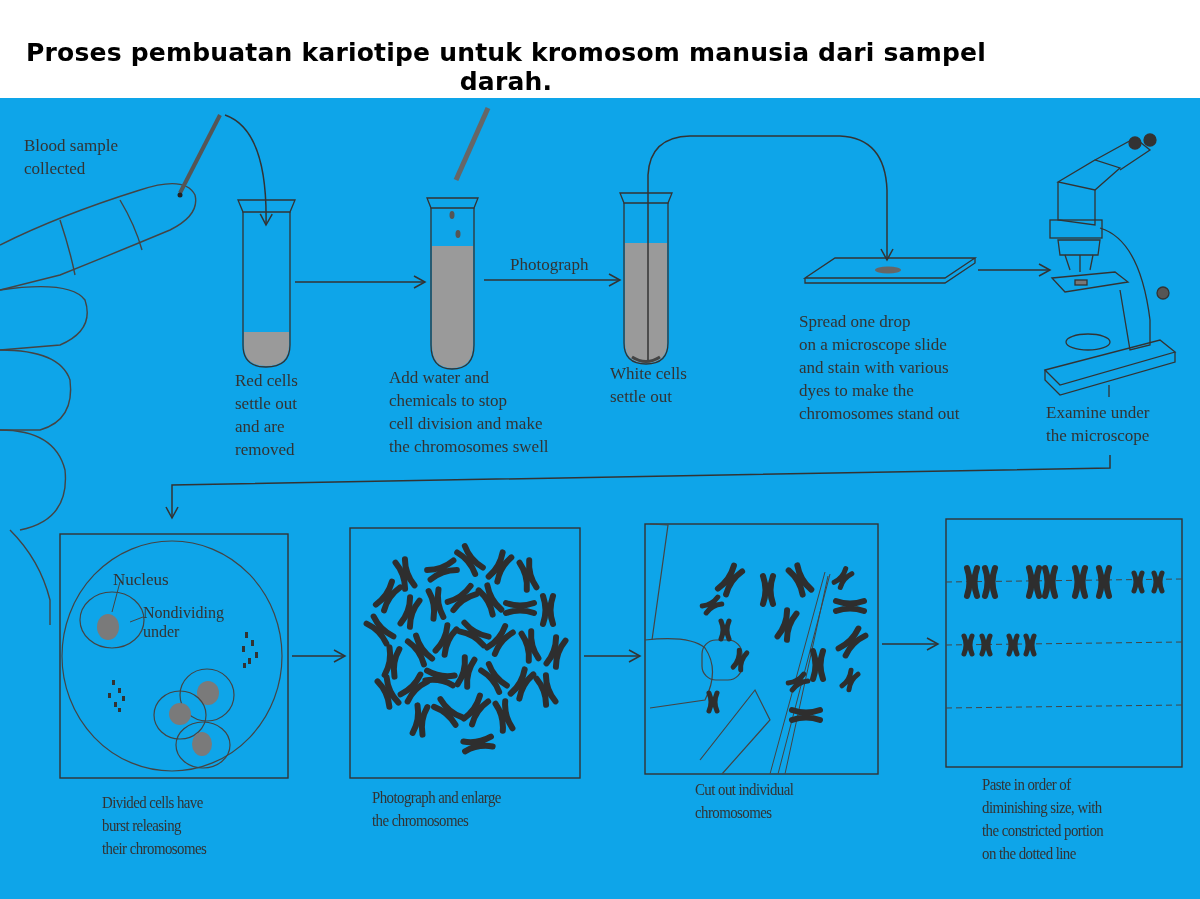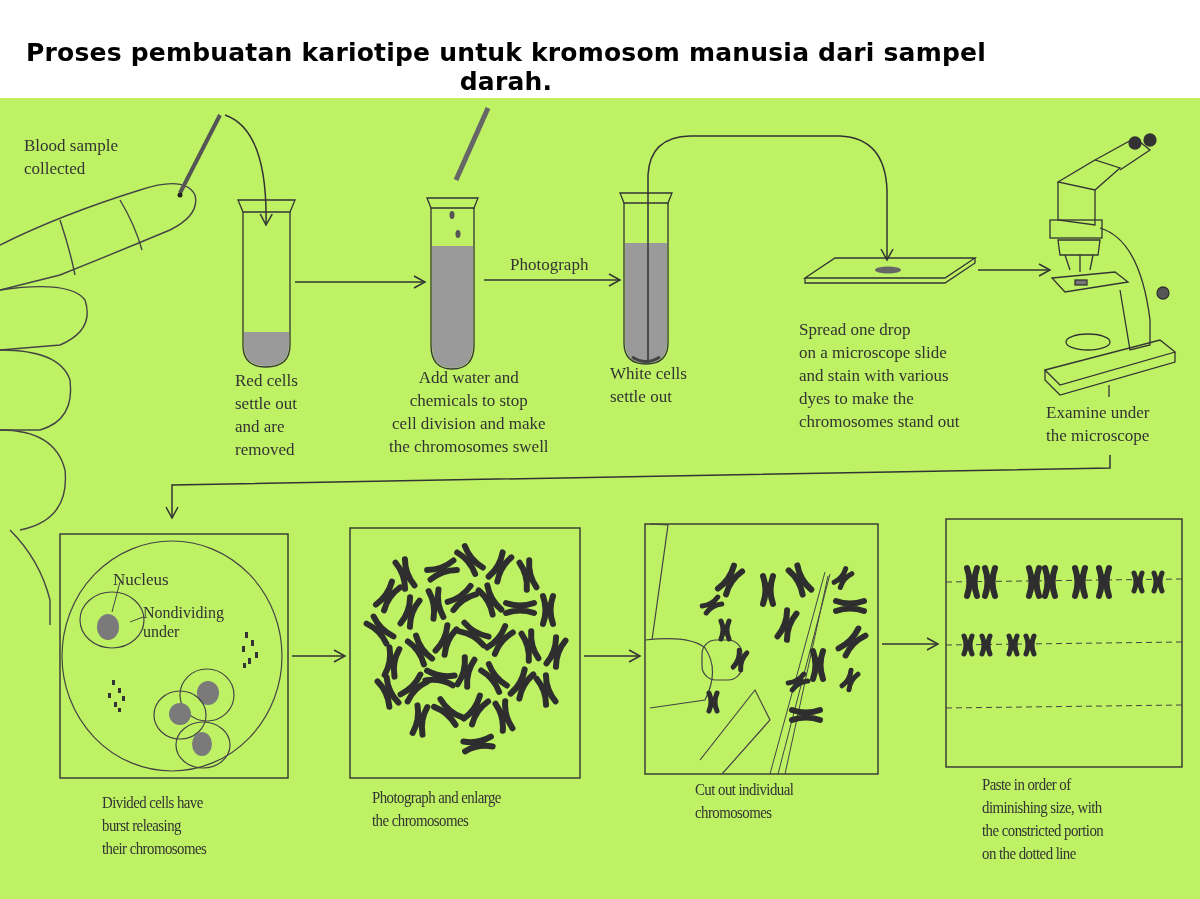--- a/index.html
+++ b/index.html
@@ -4,21 +4,21 @@
 <style>
   html, body { margin: 0; padding: 0; background: #ffffff; }
   body { width: 1200px; height: 899px; position: relative; overflow: hidden; }
   .title {
     position: absolute; left: 0; top: 38px; width: 1012px; text-align: center;
     font-family: "DejaVu Sans", sans-serif; font-weight: bold; font-size: 25px;
     color: #000; letter-spacing: 0.2px;
   }
   .figure {
     position: absolute; left: 0; top: 98px; width: 1200px; height: 801px;
-    background: #bef264;
+    background: #0ea5e9;
   }
   svg { position: absolute; left: 0; top: 0; }
   .lbl {
     position: absolute; font-family: "Liberation Serif", serif; font-size: 17px;
     line-height: 23px; color: #333; white-space: pre-line;
   }
   .lbl.cond { font-size: 16.5px; letter-spacing: -0.6px; transform: scaleX(0.9); transform-origin: left top; }
 </style>
 </head>
 <body>
@@ -223,28 +223,28 @@
       <use href="#chrs" transform="translate(1030,645)"></use>
     </g>
   </svg>
 
   <div class="lbl" style="left:24px;top:36px;">Blood sample
 collected</div>
   <div class="lbl" style="left:235px;top:271px;">Red cells
 settle out
 and are
 removed</div>
-  <div class="lbl" style="left:389px;top:268px;text-align:center;">Add water and
+  <div class="lbl" style="left:389px;top:268px;">Add water and
 chemicals to stop
 cell division and make
 the chromosomes swell</div>
   <div class="lbl" style="left:510px;top:155px;">Photograph</div>
   <div class="lbl" style="left:610px;top:264px;">White cells
 settle out</div>
-  <div class="lbl" style="left:799px;top:220px;">Spread one drop
+  <div class="lbl" style="left:799px;top:212px;">Spread one drop
 on a microscope slide
 and stain with various
 dyes to make the
 chromosomes stand out</div>
   <div class="lbl" style="left:1046px;top:303px;">Examine under
 the microscope</div>
 
   <div class="lbl" style="left:113px;top:470px;font-size:17px;">Nucleus</div>
   <div class="lbl" style="left:143px;top:505px;font-size:16px;line-height:19px;">Nondividing
 under</div>

